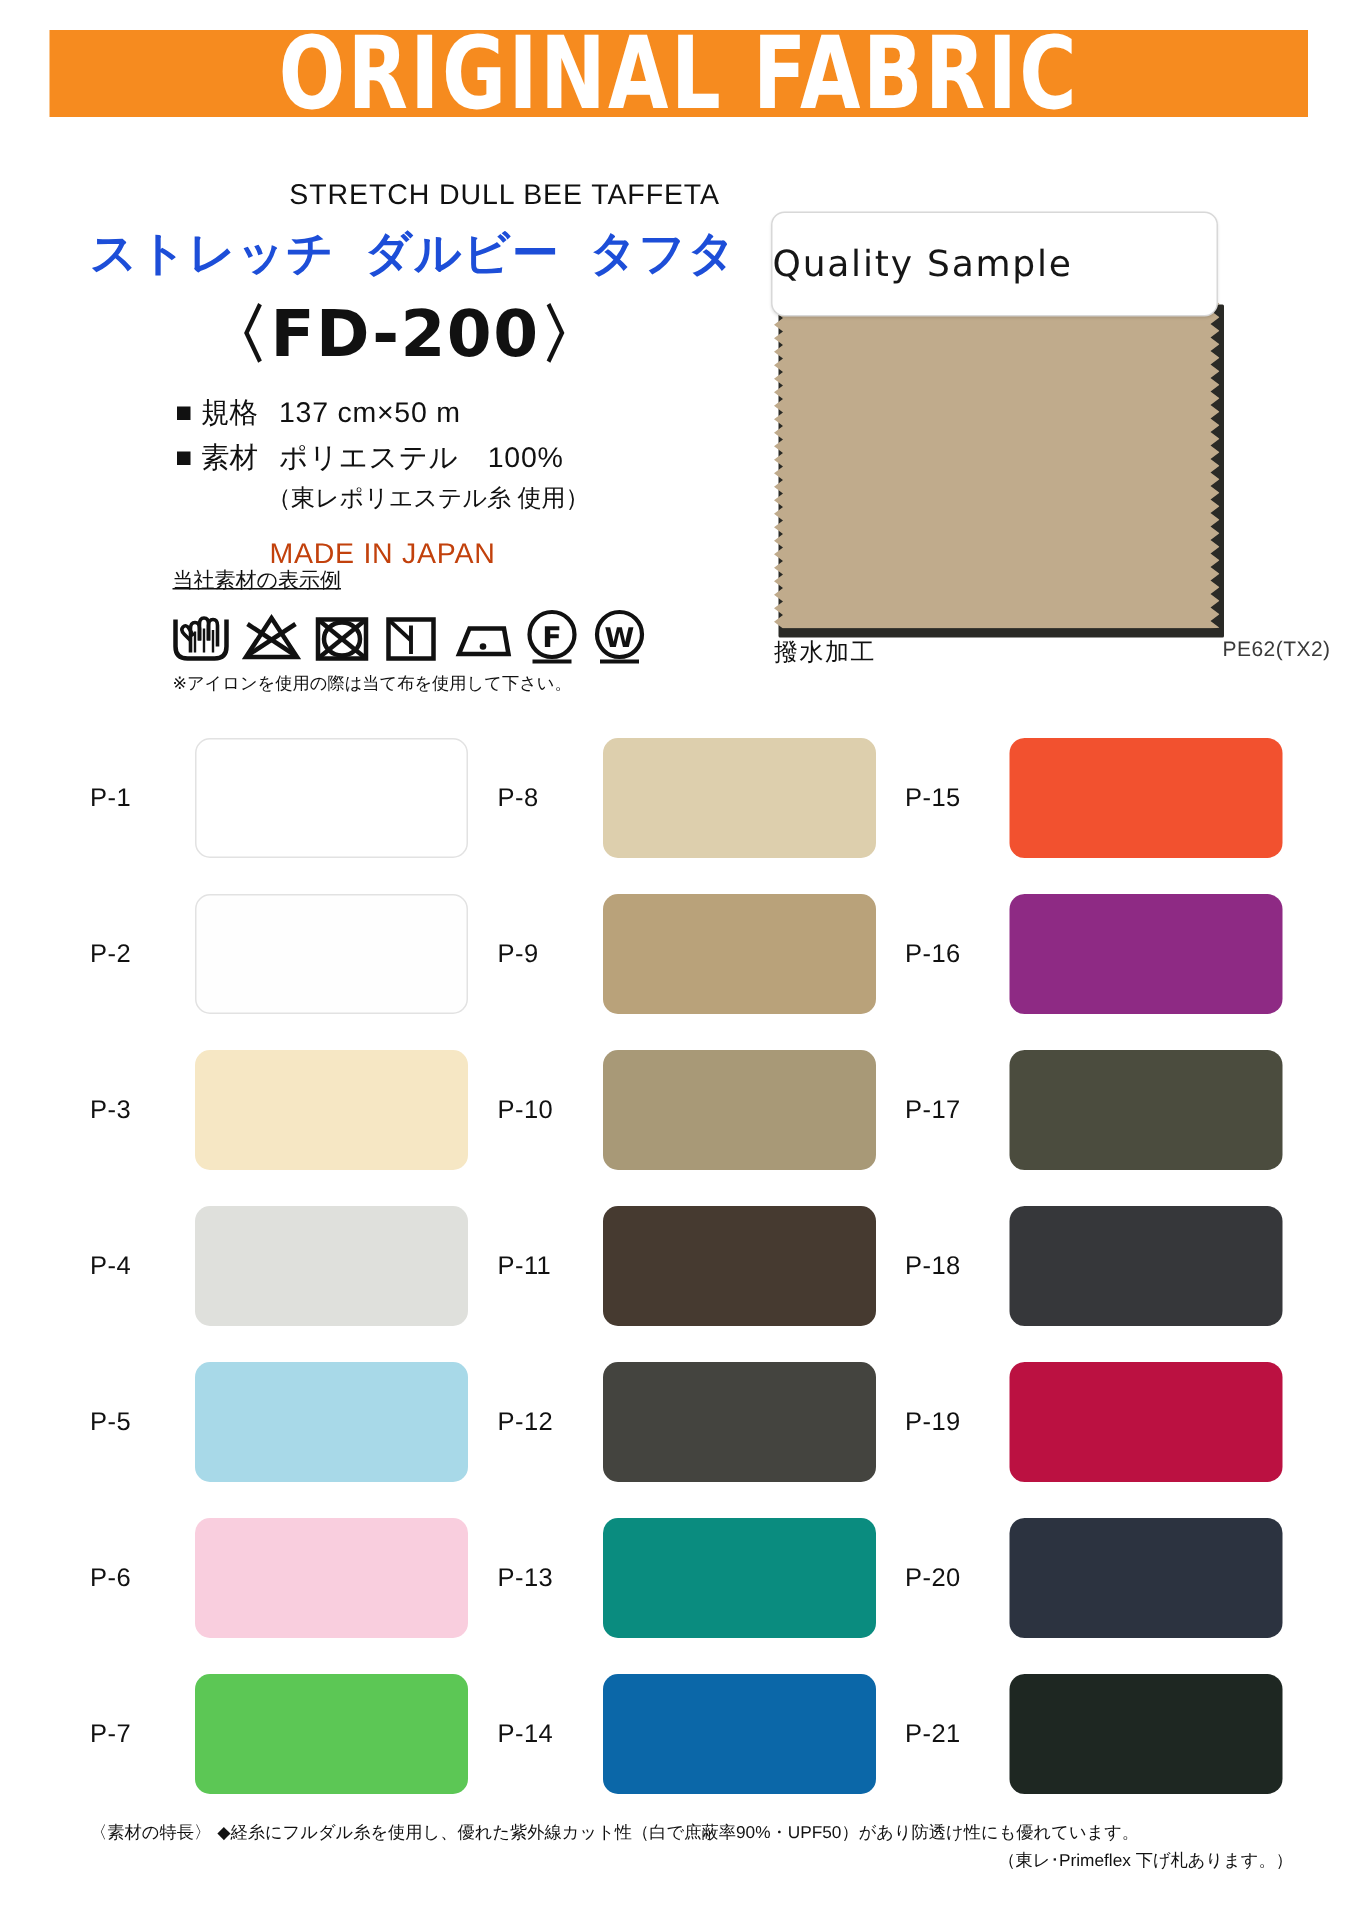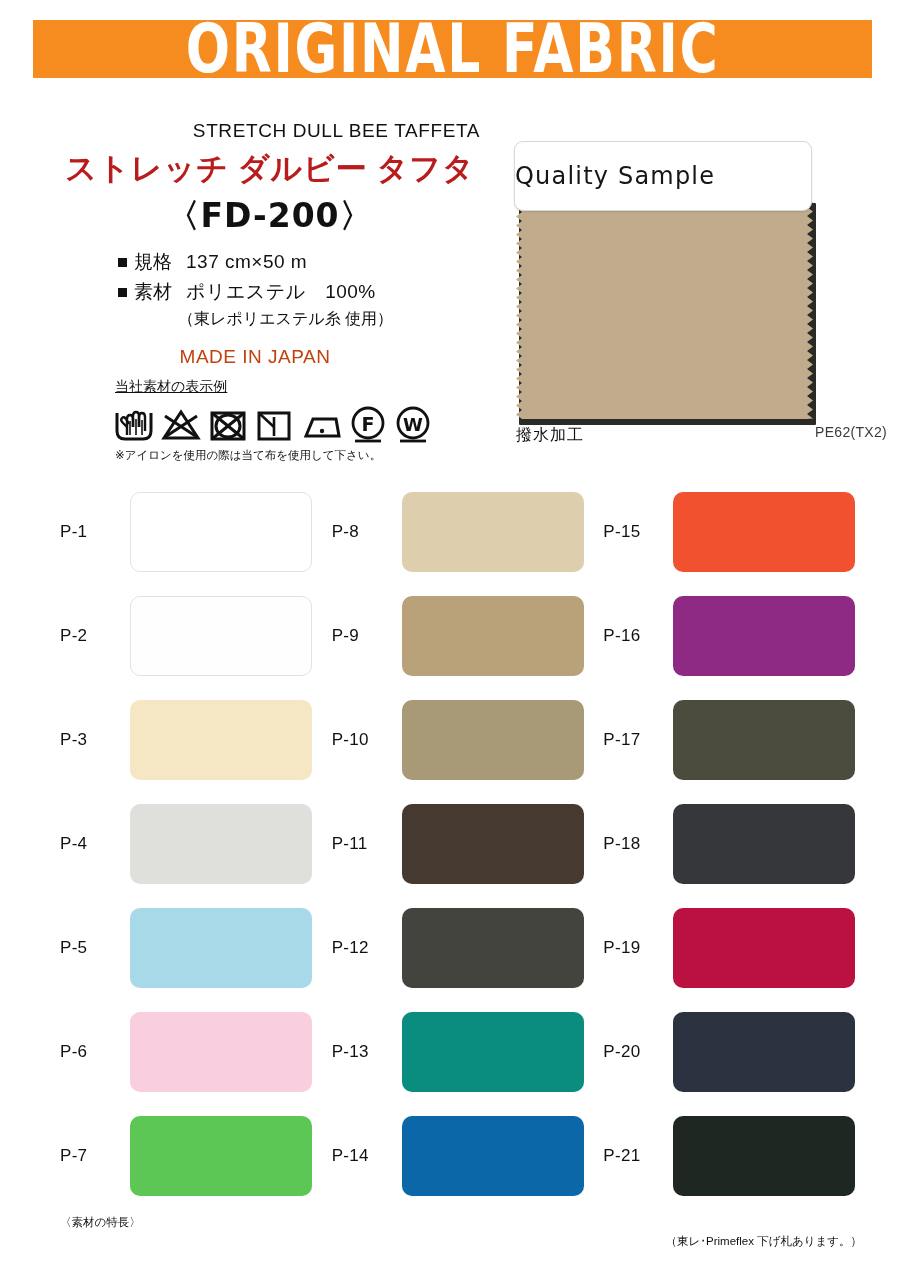--- a/index.html
+++ b/index.html
@@ -50,33 +50,33 @@
   #eng-subtitle {
     text-align: right;
     font-size: 19px;
     letter-spacing: 0.6px;
     color: #111;
     margin: 0 0 6px 0;
     white-space: nowrap;
   }
   #jp-title {
     text-align: center;
-    font-family: Liberation Serif, serif;
+    font-family: Liberation Mono, monospace;
     font-weight: bold;
     font-size: 31px;
     letter-spacing: 1px;
-    color: #b91c1c;
+    color: #1d4ed8;
     margin: 0 0 4px 0;
     white-space: nowrap;
   }
   #code-title {
     text-align: center;
     font-family: "DejaVu Sans", sans-serif;
     font-weight: bold;
-    font-size: 33px;
+    font-size: 43px;
     letter-spacing: 1px;
     color: #111;
     margin: 0 0 10px 0;
   }
 
   .spec-line {
     font-size: 19px;
     color: #111;
     margin: 0 0 4px 0;
     padding-left: 58px;
@@ -442,17 +442,18 @@
     </div>
     <div class="color-cell">
       <div class="color-label">P-21</div>
       <div class="color-chip" style="background: rgb(30, 39, 34);"></div>
     </div>
   </div>
 
 <div id="footer">
   <div class="f-row">
     <span id="footer-feature-label">〈素材の特長〉</span>
+    <span>◆経糸にフルダル糸を使用し、優れた紫外線カット性（白で庶蔽率90%・UPF50）があり防透け性にも優れています。</span>
   </div>
   <div id="footer-line3">
     <span>（東レ･Primeflex 下げ札あります。）</span>
   </div>
 </div>
 
 </body></html>

